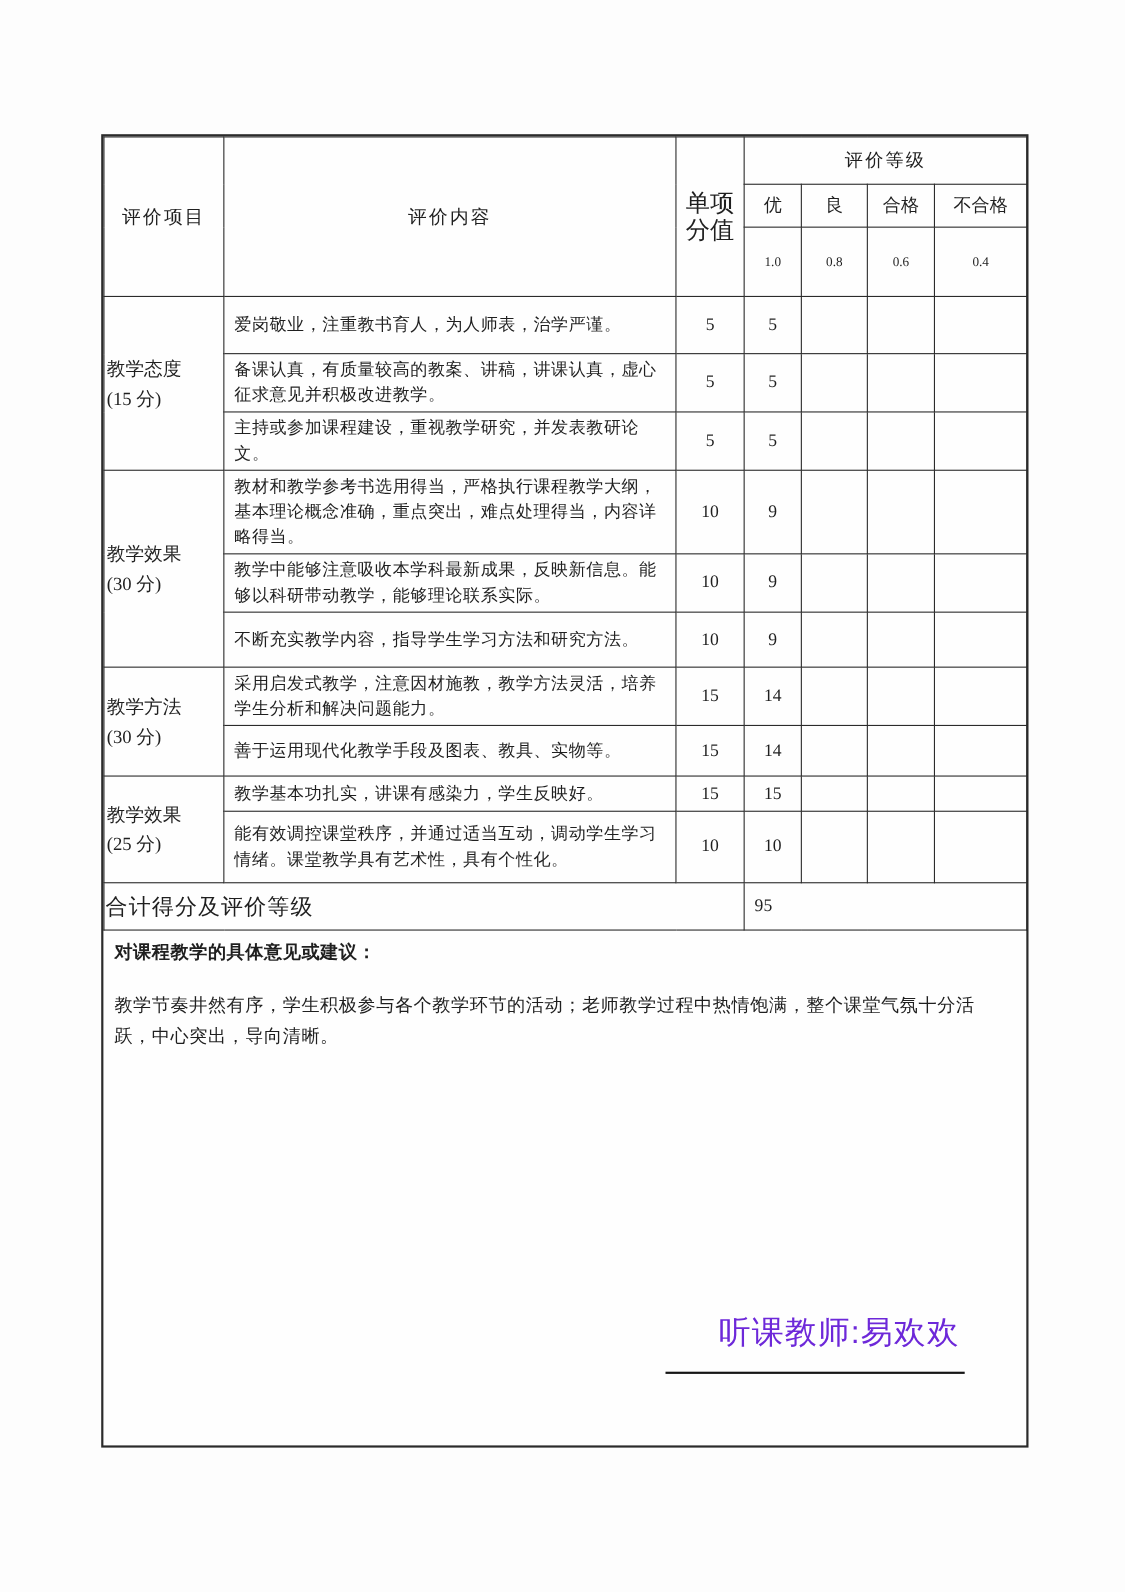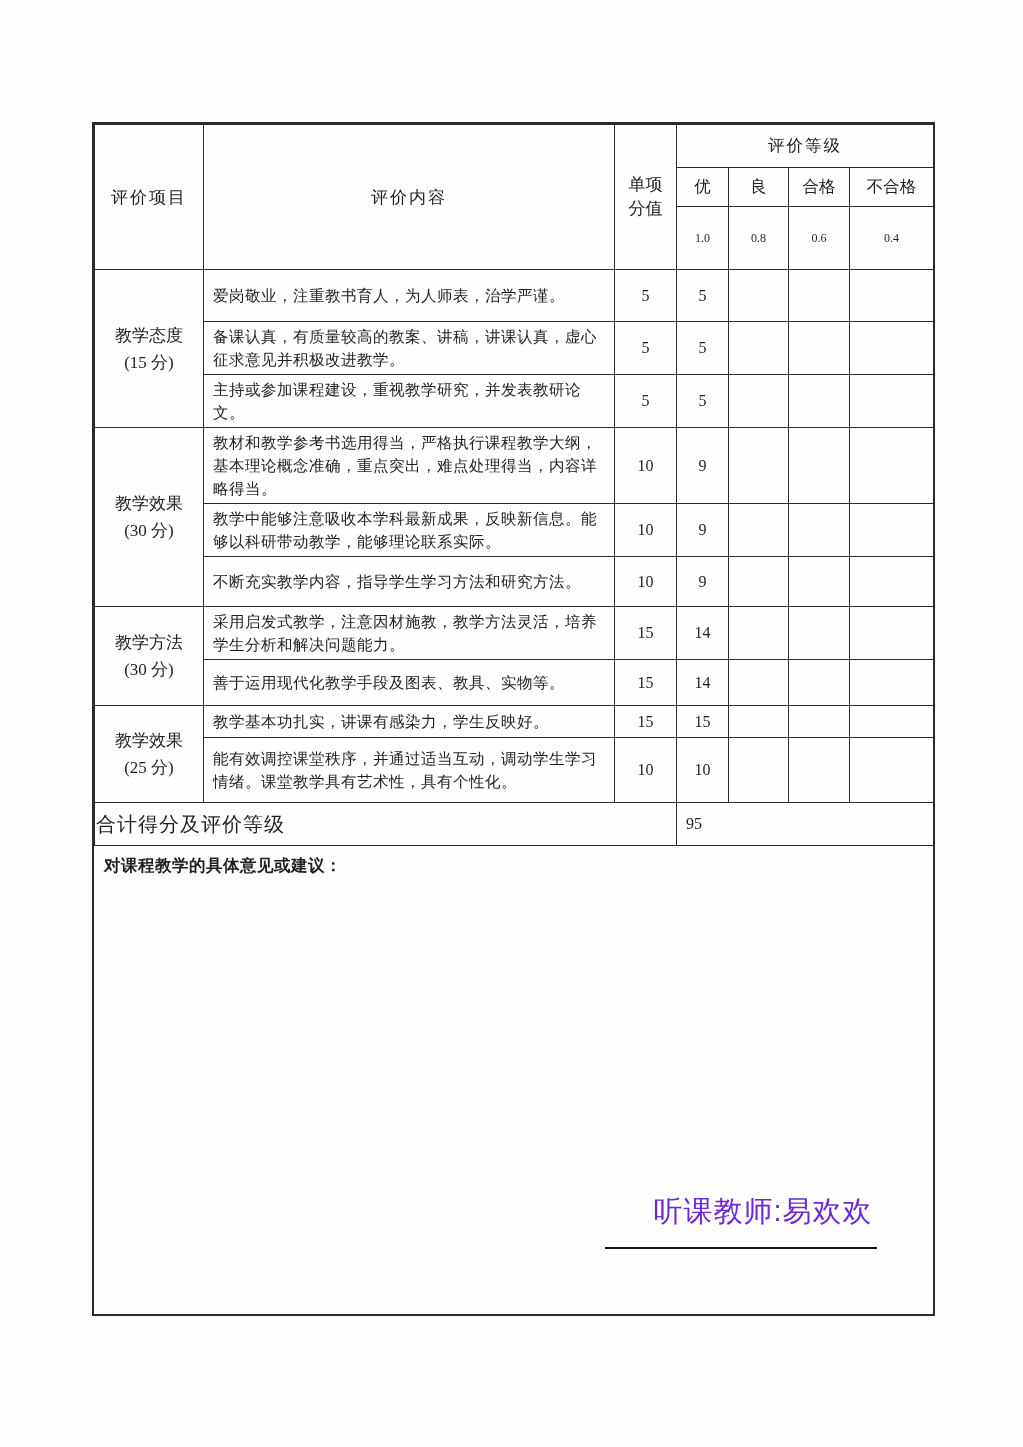--- a/index.html
+++ b/index.html
@@ -23,25 +23,25 @@
   .eval-table th, .eval-table td {
     border:1px solid #2b2b2b;
     font-weight:normal;
     vertical-align:middle;
     overflow:hidden;
   }
   thead tr.h1 { height:43px; }
   thead tr.h2 { height:39px; }
   thead tr.h3 { height:63px; }
   .c-item, .c-content { text-align:center; font-size:17px; letter-spacing:2px; }
-  .c-score { text-align:center; font-size:17px; line-height:24px; padding:0 8px; }
+  .c-score { text-align:center; font-size:22px; line-height:24px; padding:0 8px; }
   .c-grade-group { text-align:center; font-size:16.5px; letter-spacing:2px; }
   .c-grade { text-align:center; font-size:16.5px; }
   .c-weight { text-align:center; font-size:12px; }
-  .section-cell { text-align:center; font-size:17px; line-height:27px; padding:2px; }
+  .section-cell { text-align:left; font-size:17px; line-height:27px; padding:2px; }
   .content-cell { text-align:left; font-size:15.5px; line-height:23px; padding:3px 7px 3px 9px; letter-spacing:0.5px; }
   .num-cell { text-align:center; font-size:16px; }
   tr.total-row { height:43px; }
   .total-label { padding-right:10px; font-size:20px; letter-spacing:1px; }
   .total-value { text-align:left; padding-left:9px; font-size:16px; }
   .comments {
     position:relative; height:468px; box-sizing:border-box;
     padding:9px 20px 0 10px;
   }
   .comments-heading {
@@ -206,20 +206,21 @@
       <tbody>
         <tr class="total-row">
           <td colspan="3" class="total-label">合计得分及评价等级</td>
           <td colspan="4" class="total-value">95</td>
         </tr>
       </tbody>
     </table>
 
     <div class="comments">
       <div class="comments-heading">对课程教学的具体意见或建议：</div>
+      <p class="comments-body">教学节奏井然有序，学生积极参与各个教学环节的活动；老师教学过程中热情饱满，整个课堂气氛十分活跃，中心突出，导向清晰。</p>
 
       <div class="sig-block">
         <div class="sig-name">听课教师:易欢欢</div>
         <div class="sig-line"></div>
       </div>
     </div>
 
   </div>
 </div>
 

